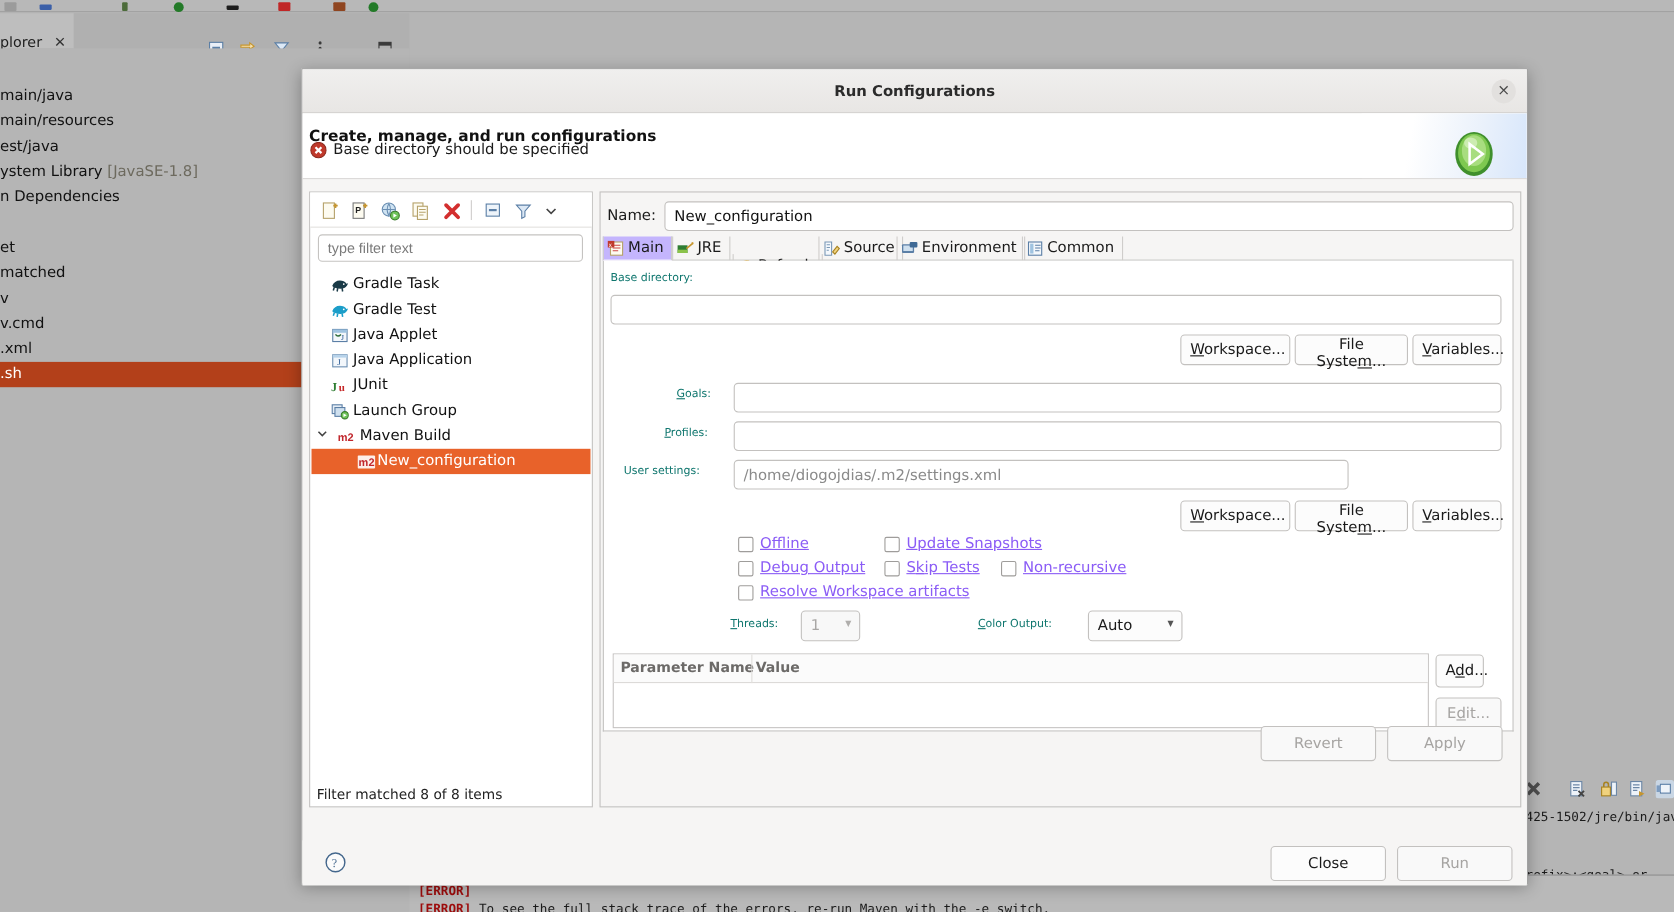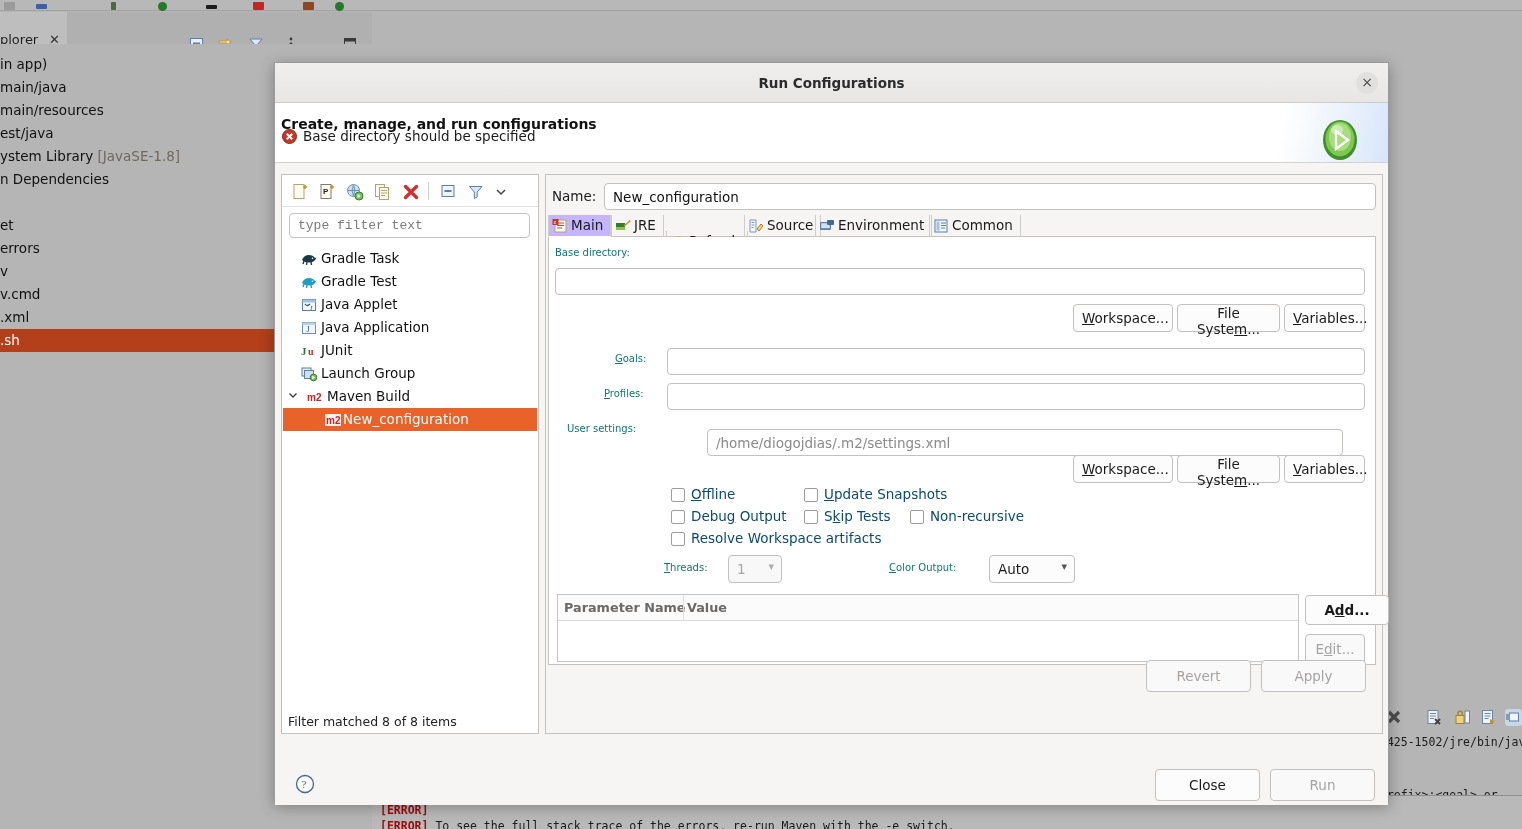--- a/index.html
+++ b/index.html
@@ -142,21 +142,21 @@
     background: #ffffff; border-bottom: 1px solid #e3e1df;
   }
   .lpicon { position: absolute; top: 8px; width: 18px; height: 18px; cursor: pointer; }
   .lp-sep {
     position: absolute; top: 7px; width: 1px; height: 18px; background: #cfcdcb;
   }
   #filter-input {
     position: absolute; left: 7px; top: 38px; width: 241px; height: 25px;
     border: 1px solid #c5c3c1; border-radius: 4px;
     background: #ffffff; color: #000000; font-size: 13px;
-    padding: 0 8px; font-family: Liberation Mono, monospace;
+    padding: 0 8px; font-family: Liberation Sans, sans-serif;
   }
   #filter-input::placeholder { color: #7b7b7b; opacity: 1; }
 
   #config-tree {
     position: absolute; left: 1px; top: 72px; right: 1px; bottom: 26px;
     overflow: hidden;
   }
   .cfg-row {
     position: relative; height: 23px; line-height: 23px;
     font-size: 13.5px; color: #111; white-space: nowrap;
@@ -228,22 +228,23 @@
   .gbtn.disabled { color: #a6a4a2; background: #f9f9f9; cursor: default; }
   .u { text-decoration: underline; }
 
   .cbrow { position: absolute; height: 20px; }
   .cbox {
     position: absolute; left: 0; top: 2px; width: 14px; height: 14px;
     border: 1px solid #9f9d9b; border-radius: 2px; background: #fff;
     cursor: pointer;
   }
   .cblabel {
-    position: absolute; left: 20px; top: 0; font-size: 13.5px; color: #0c4a6e;
+    position: absolute; left: 20px; top: 0; font-size: 13.5px; color: #8b5cf6;
     white-space: nowrap;
+    text-decoration: underline;
   }
 
   .combo {
     position: absolute; height: 28px;
     border: 1px solid #c3c1bf; border-radius: 4px; background: #fcfcfc;
     font-size: 13.5px; color: #1a1a1a; cursor: pointer;
   }
   .combo.disabled { color: #a9a7a5; background: #f8f8f8; }
   .combo-val { position: absolute; left: 8px; top: 5px; }
   .combo-arrow { position: absolute; right: 7px; top: 4px; font-size: 11px; color: #555; }
@@ -329,44 +330,41 @@
           <rect x="2.5" y="2.5" width="11" height="3" fill="#3a3a3a"></rect>
         </svg>
     </span>
   </div>
   <div id="explorer-tab">
     <span id="explorer-tab-label">plorer</span>
     <span id="explorer-tab-close">✕</span>
   </div>
 
   <div id="explorer-body">
-    <div class="tree-row" style="top:9px;">
-      <span>in app)</span>
-    </div>
     <div class="tree-row" style="top:32px;">
       <span>main/java</span>
     </div>
     <div class="tree-row" style="top:55px;">
       <span>main/resources</span>
     </div>
     <div class="tree-row" style="top:78px;">
       <span>est/java</span>
     </div>
     <div class="tree-row" style="top:101px;">
       <span>ystem Library</span>
       <span class="tree-dim">[JavaSE-1.8]</span>
     </div>
     <div class="tree-row" style="top:124px;">
       <span>n Dependencies</span>
     </div>
     <div class="tree-row" style="top:170px;">
       <span>et</span>
     </div>
     <div class="tree-row" style="top:193px;">
-      <span>errors</span>
+      <span>matched</span>
     </div>
     <div class="tree-row" style="top:216px;">
       <span>v</span>
     </div>
     <div class="tree-row" style="top:239px;">
       <span>v.cmd</span>
     </div>
     <div class="tree-row" style="top:262px;">
       <span>.xml</span>
     </div>
@@ -679,21 +677,21 @@
         <button class="gbtn" style="left:628px; top:67px; width:103px;">File Syste<span class="u">m</span>...</button>
         <button class="gbtn" style="left:735px; top:67px; width:81px;"><span class="u">V</span>ariables...</button>
 
         <span class="fl-label" style="left:66px; top:116px;"><span class="u">G</span>oals:</span>
         <input class="fl-input" type="text" style="left: 118px; top: 111px; width: 698px;" value="">
 
         <span class="fl-label" style="left:55px; top:151px;"><span class="u">P</span>rofiles:</span>
         <input class="fl-input" type="text" style="left: 118px; top: 146px; width: 698px;" value="">
 
         <span class="fl-label" style="left:18px; top:186px;">User settings:</span>
-        <input class="fl-input placeholderish" type="text" style="left: 118px; top: 192px; width: 636px; margin-left: 40px;" value="/home/diogojdias/.m2/settings.xml">
+        <input class="fl-input placeholderish" type="text" style="left: 118px; top: 181px; width: 559px;" value="/home/diogojdias/.m2/settings.xml">
 
         <button class="gbtn" style="left:524px; top:218px; width:100px;"><span class="u">W</span>orkspace...</button>
         <button class="gbtn" style="left:628px; top:218px; width:103px;">File Syste<span class="u">m</span>...</button>
         <button class="gbtn" style="left:735px; top:218px; width:81px;"><span class="u">V</span>ariables...</button>
 
         <div class="cbrow" style="left:122px; top:249px;">
           <span class="cbox"></span>
           <span class="cblabel"><span class="u">O</span>ffline</span>
         </div>
         <div class="cbrow" style="left:255px; top:249px;">
@@ -729,21 +727,21 @@
           <span class="combo-arrow">▾</span>
         </div>
 
         <div id="param-table" style="top:357px; width:742px;">
           <div id="pt-header">
             <span class="pt-col" style="left:6px;">Parameter Name</span>
             <span id="pt-divider"></span>
             <span class="pt-col" style="left:129px;">Value</span>
           </div>
         </div>
-        <button class="gbtn" style="left:756px; top:358px; width:84px; height:30px;font-weight:bold;">A<span class="u">d</span>d...</button>
+        <button class="gbtn" style="left:756px; top:358px; width:44px; height:30px;">A<span class="u">d</span>d...</button>
         <button class="gbtn disabled" style="left:756px; top:397px; width:60px; height:30px;">E<span class="u">d</span>it...</button>
       </div>
 
       <button class="gbtn disabled" style="left:600px; top:485px; width:105px; height:32px;">Revert</button>
       <button class="gbtn disabled" style="left:715px; top:485px; width:105px; height:32px;">Apply</button>
     </div>
   </div>
 
   <div id="dialog-footer">
     <span id="help-icon">

